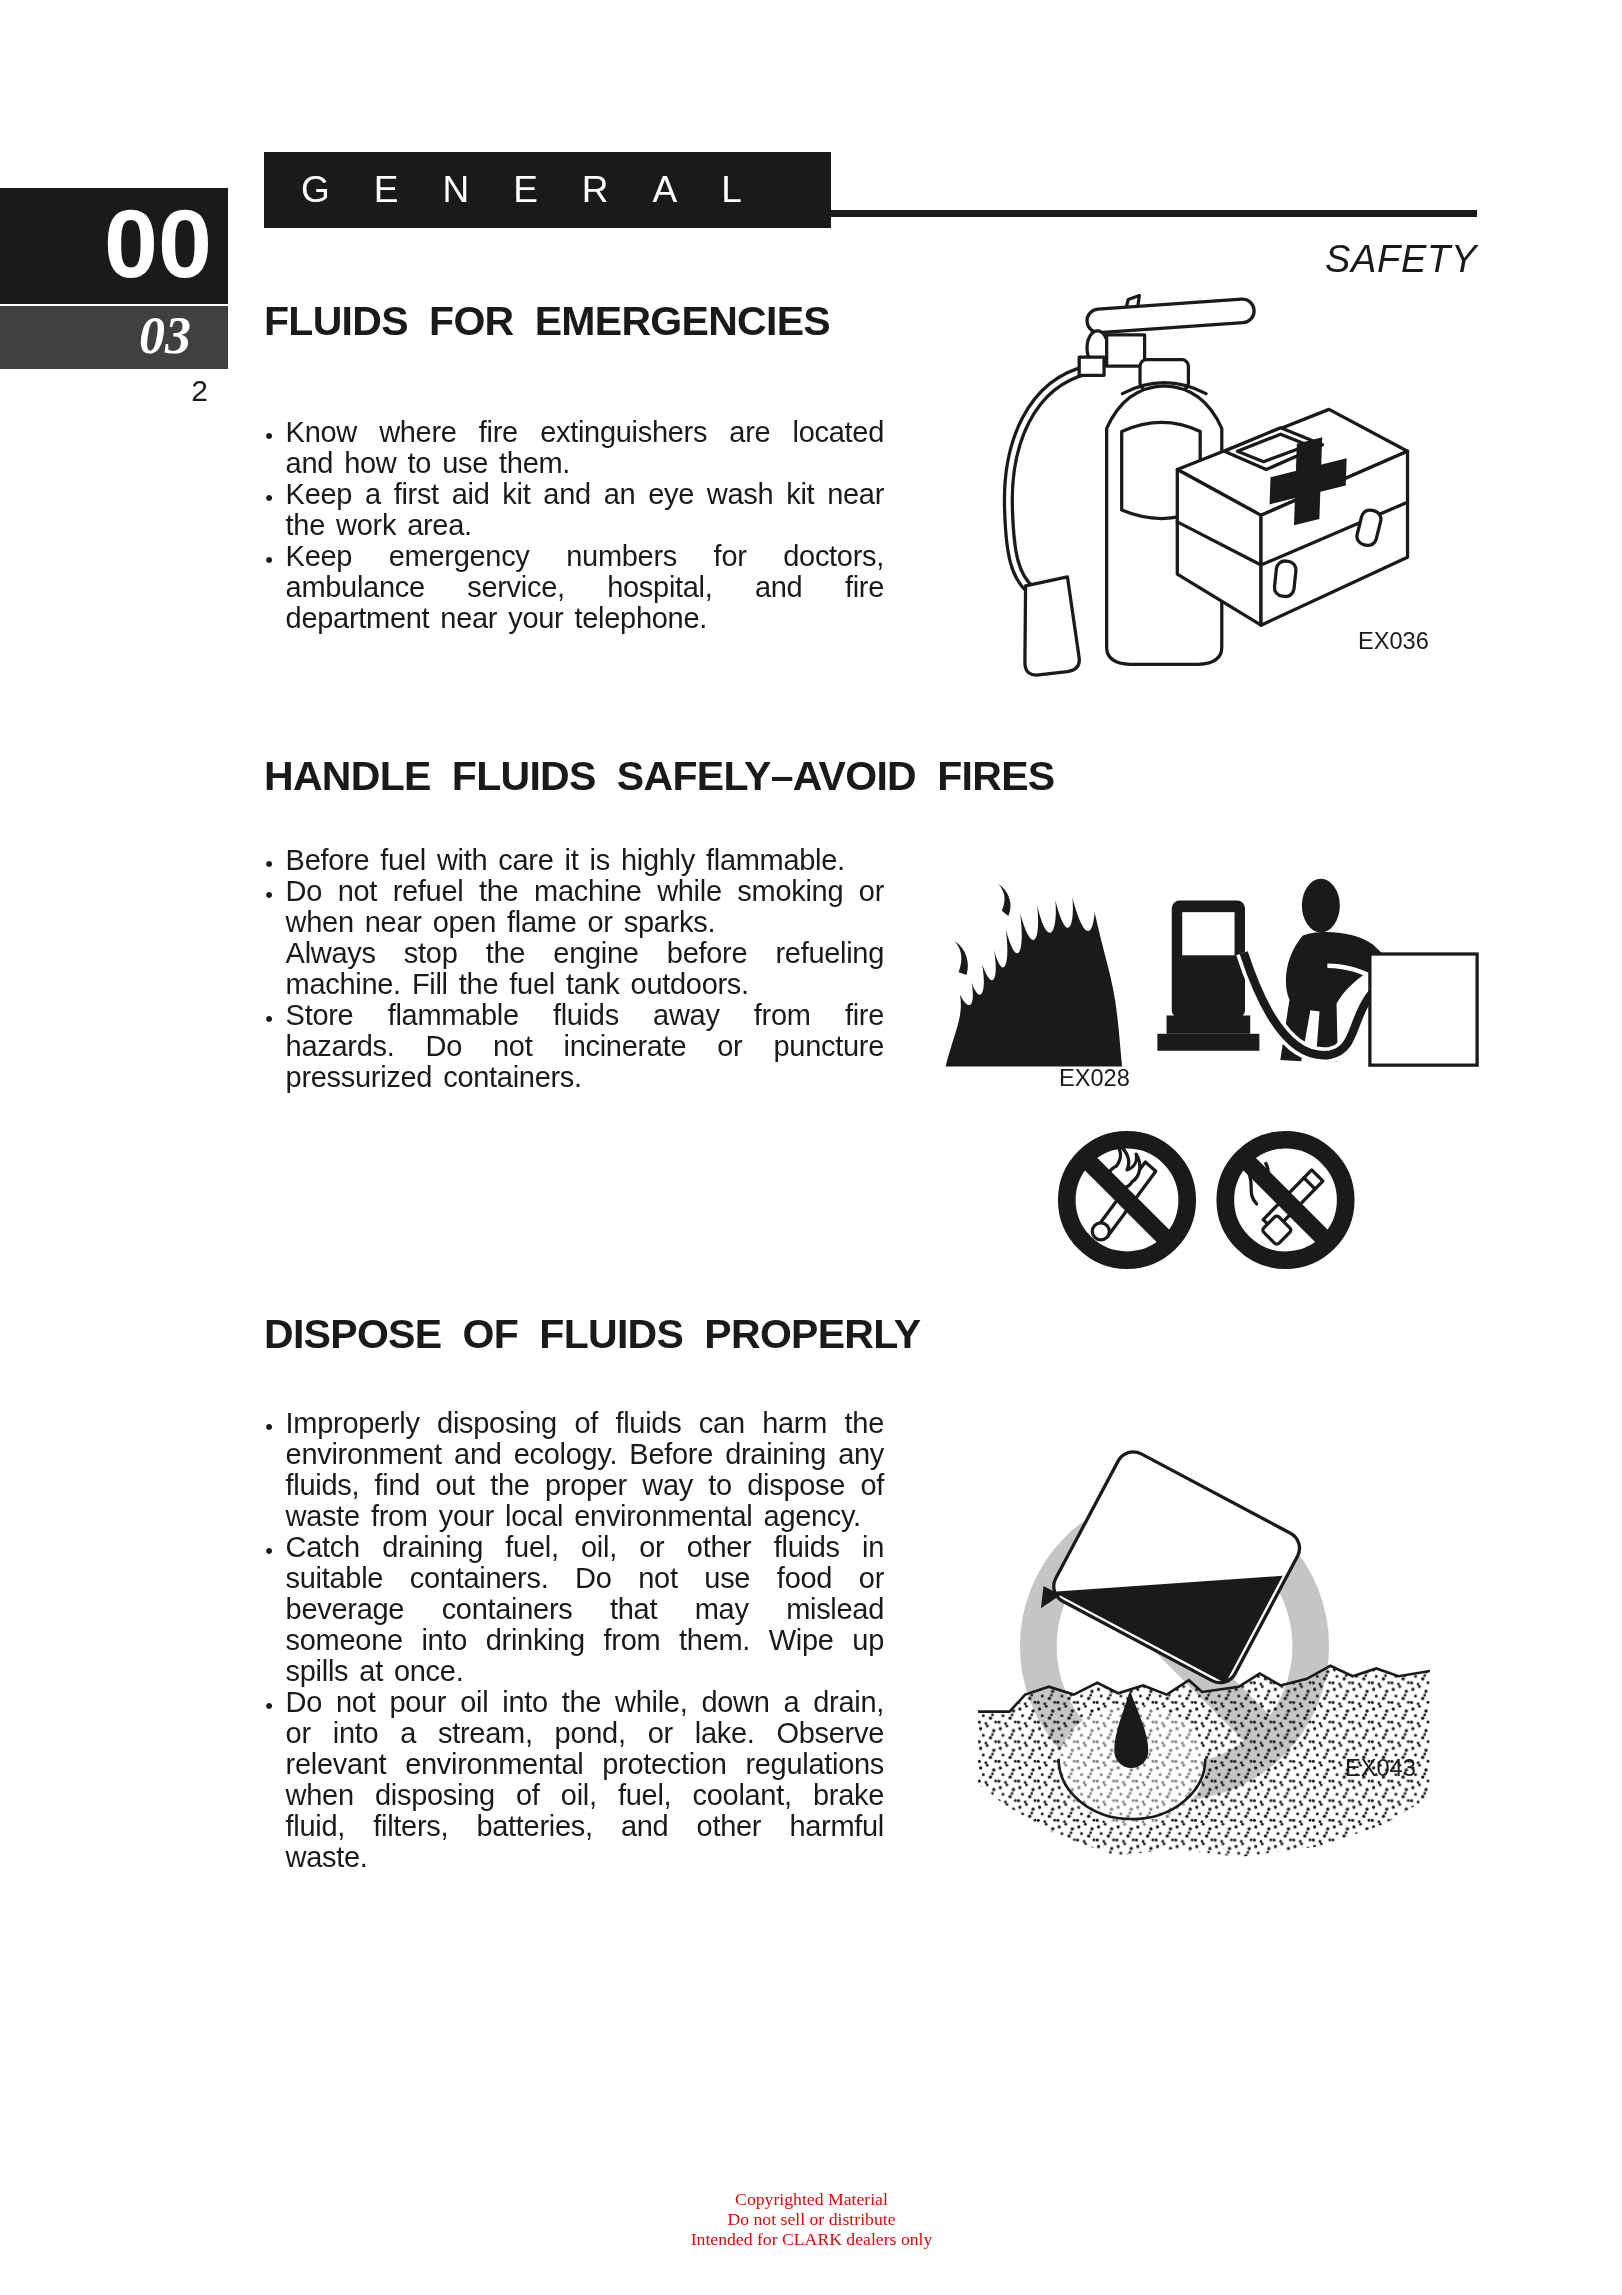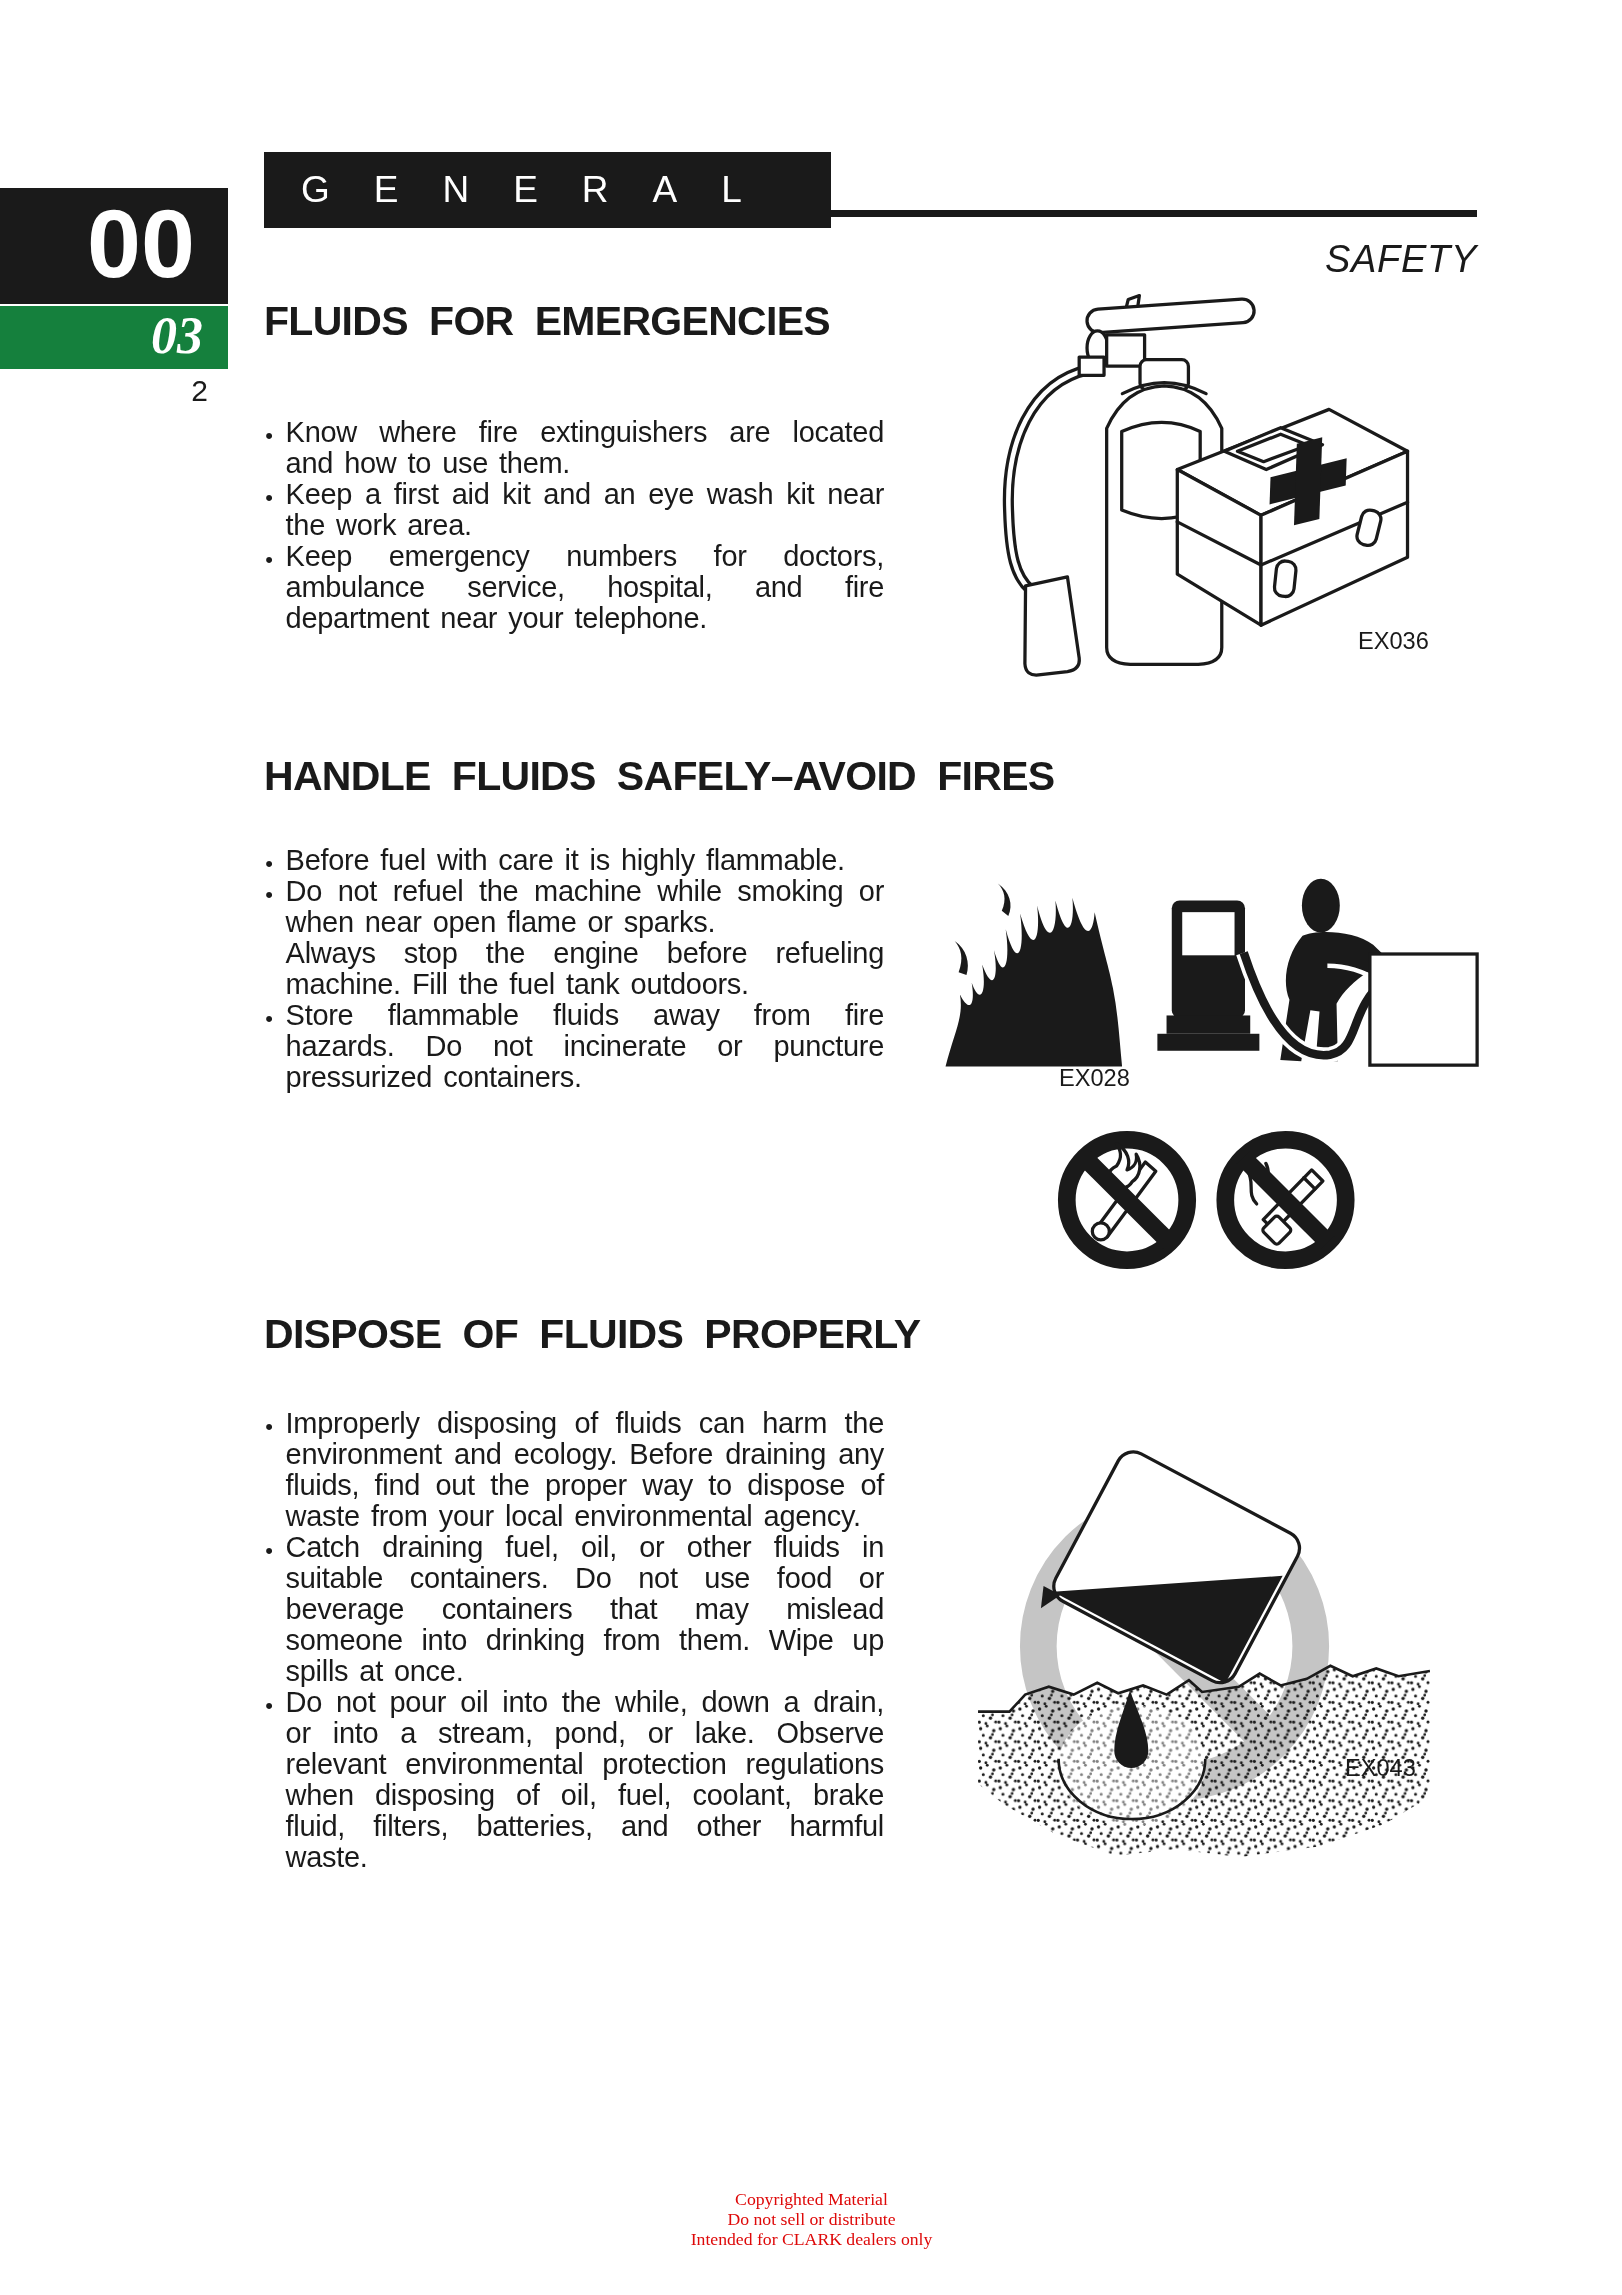--- a/index.html
+++ b/index.html
@@ -9,24 +9,24 @@
   
   .general-bar{position:absolute;left:264px;top:152px;width:567px;height:76px;background:#1a1a1a;
                color:#fff;box-sizing:border-box;padding-left:37px;}
   .general-bar span{font-size:37px;letter-spacing:44px;line-height:76px;white-space:nowrap;}
   .header-rule{position:absolute;left:828px;top:210px;width:649px;height:7.2px;background:#1a1a1a;}
   .safety{position:absolute;left:1150px;top:238px;width:327px;text-align:right;
           font-style:italic;font-size:38px;letter-spacing:0.7px;}
 
   
   .tab-black{position:absolute;left:0;top:188px;width:228px;height:116px;background:#1a1a1a;
-             color:#fff;text-align:right;box-sizing:border-box;padding-right:33px;}
+             color:#fff;text-align:right;box-sizing:border-box;padding-right:16px;}
   .tab-black span{font-size:97px;font-weight:bold;line-height:111px;}
-  .tab-gray{position:absolute;left:0;top:306px;width:228px;height:63px;background:#15803d;
-            color:#fff;text-align:right;box-sizing:border-box;padding-right:25px;
+  .tab-gray{position:absolute;left:0;top:306px;width:228px;height:63px;background:#404040;
+            color:#fff;text-align:right;box-sizing:border-box;padding-right:37px;
             font-family:"Liberation Serif",serif;}
   .tab-gray span{font-size:52px;font-style:italic;font-weight:bold;line-height:60px;}
   .page-num{position:absolute;left:0;top:374px;width:208px;text-align:right;font-size:30px;}
 
   
   .h{position:absolute;left:264px;margin:0;font-size:41px;font-weight:bold;
      letter-spacing:-0.7px;word-spacing:10.5px;white-space:nowrap;}
   .h1{top:298px}.h2{top:753px}.h3{top:1311px}
   .list{position:absolute;left:264px;width:620px;}
   .l1{top:417px}.l2{top:845px}.l3{top:1408px}

